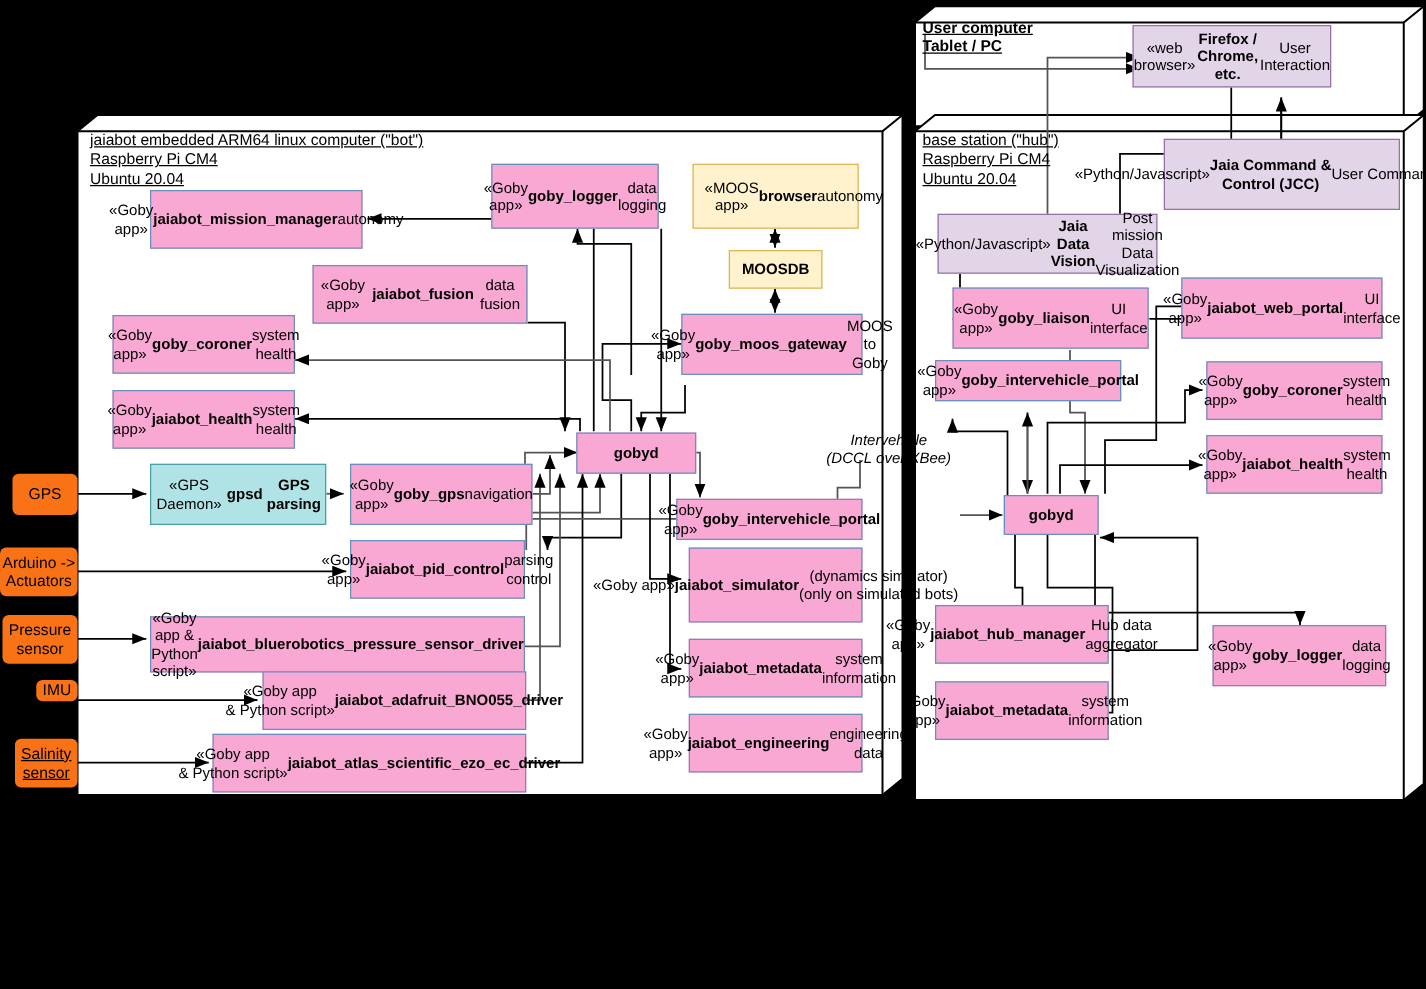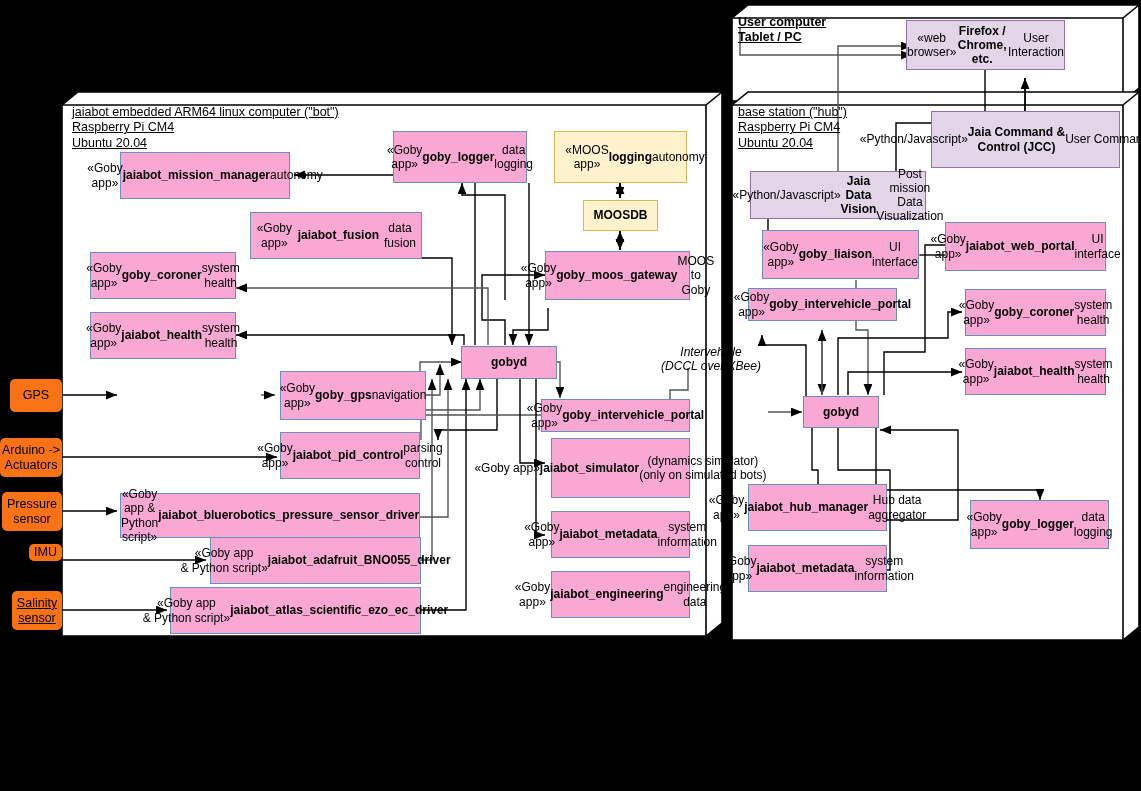--- a/index.html
+++ b/index.html
@@ -185,20 +185,25 @@
   <div class="node blue" style="left:90px;top:252px;width:146px;height:47px;">
     <span class="st">«Goby app»</span>
     <span class="nm">goby_coroner</span>
     <span class="sub">system health</span>
   </div>
   <div class="node blue" style="left:90px;top:312px;width:146px;height:47px;">
     <span class="st">«Goby app»</span>
     <span class="nm">jaiabot_health</span>
     <span class="sub">system health</span>
   </div>
+  <div class="node teal" style="left:120px;top:371px;width:141px;height:49px;">
+    <span class="st">«GPS Daemon»</span>
+    <span class="nm">gpsd</span>
+    <span class="nm">GPS parsing</span>
+  </div>
   <div class="node blue" style="left:280px;top:371px;width:146px;height:49px;">
     <span class="st">«Goby app»</span>
     <span class="nm">goby_gps</span>
     <span class="sub">navigation</span>
   </div>
   <div class="node blue" style="left:280px;top:432px;width:140px;height:47px;">
     <span class="st">«Goby app»</span>
     <span class="nm">jaiabot_pid_control</span>
     <span class="sub">parsing control</span>
   </div>
@@ -216,21 +221,21 @@
 &amp; Python script»</span>
     <span class="nm">jaiabot_atlas_scientific_ezo_ec_driver</span>
   </div>
   <div class="node blue" style="left:393px;top:131px;width:134px;height:52px;">
     <span class="st">«Goby app»</span>
     <span class="nm">goby_logger</span>
     <span class="sub">data logging</span>
   </div>
   <div class="node yellow" style="left:554px;top:131px;width:133px;height:52px;padding-left:29px;">
     <span class="st">«MOOS app»</span>
-    <span class="nm">logging</span>
+    <span class="nm">browser</span>
     <span class="sub">autonomy</span>
   </div>
   <div class="node yellow" style="left:583px;top:200px;width:75px;height:31px;">
     <span class="nm">MOOSDB</span>
   </div>
   <div class="node blue" style="left:545px;top:251px;width:145px;height:49px;">
     <span class="st">«Goby app»</span>
     <span class="nm">goby_moos_gateway</span>
     <span class="sub">MOOS to Goby</span>
   </div>

